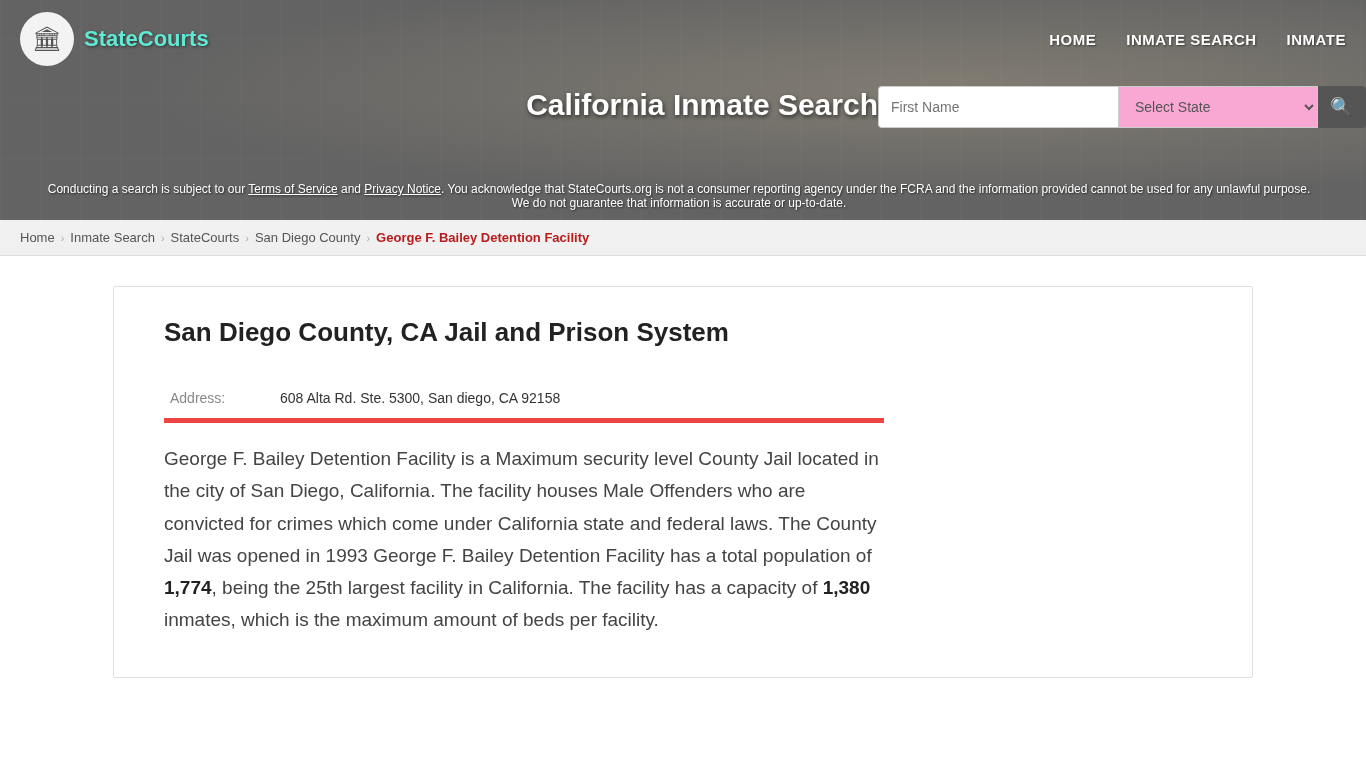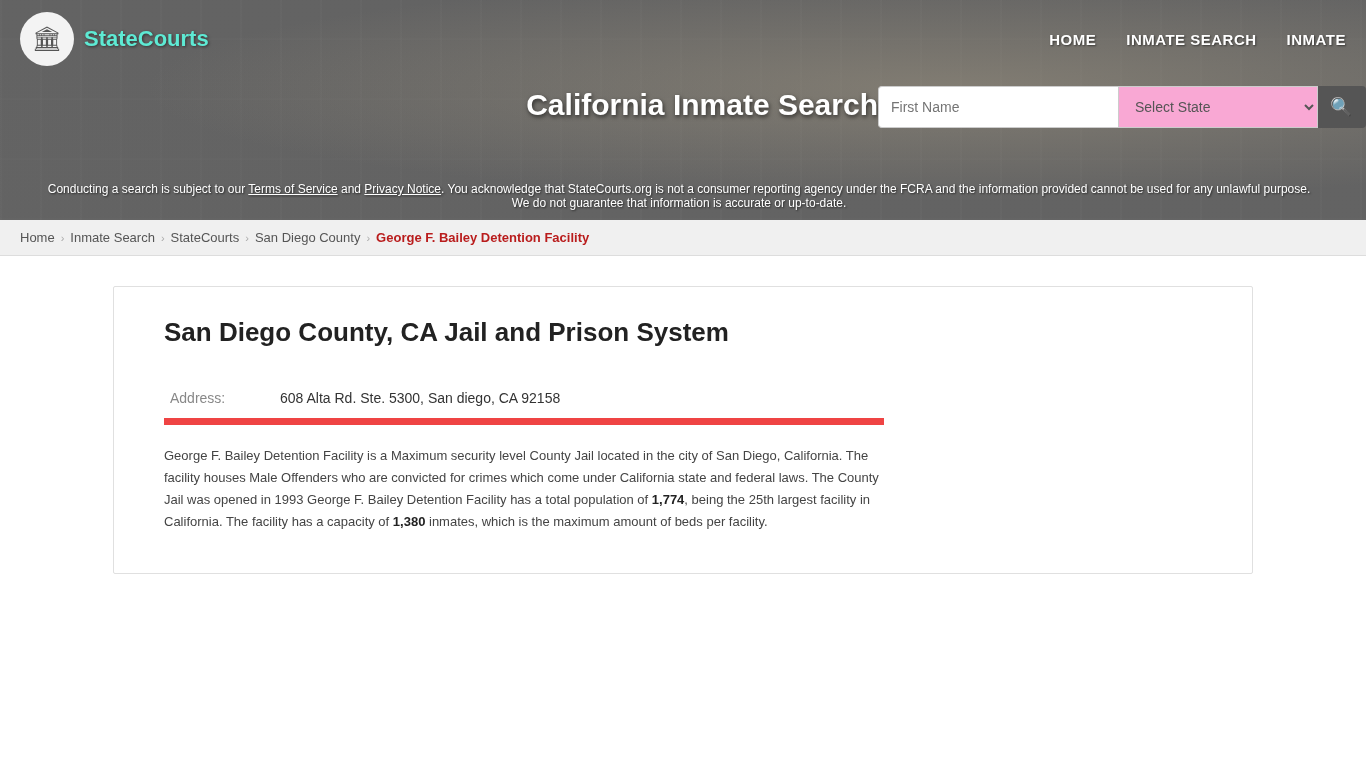--- a/index.html
+++ b/index.html
@@ -207,21 +207,21 @@
       color: #222;
       margin-bottom: 30px;
     }
     .info-table {
       width: 100%;
       max-width: 720px;
       border-collapse: collapse;
       margin-bottom: 20px;
     }
     .info-table tr {
-      border-bottom: 7px solid #ef4444;
+      border-bottom: 5px solid #ef4444;
     }
     .info-table td {
       padding: 12px 6px;
       vertical-align: top;
     }
     .info-table td:first-child {
       color: #888;
       width: 110px;
       font-size: 14px;
     }
@@ -229,21 +229,21 @@
       color: #333;
       font-size: 14px;
     }
     .info-link {
       color: #333;
       text-decoration: underline;
       word-break: break-all;
     }
     .description {
       margin-top: 20px;
-      font-size: 13px;
+      font-size: 19px;
       line-height: 1.7;
       color: #444;
       max-width: 720px;
     }
     .description strong {
       color: #222;
     }
   </style>
 </head>
 <body>

